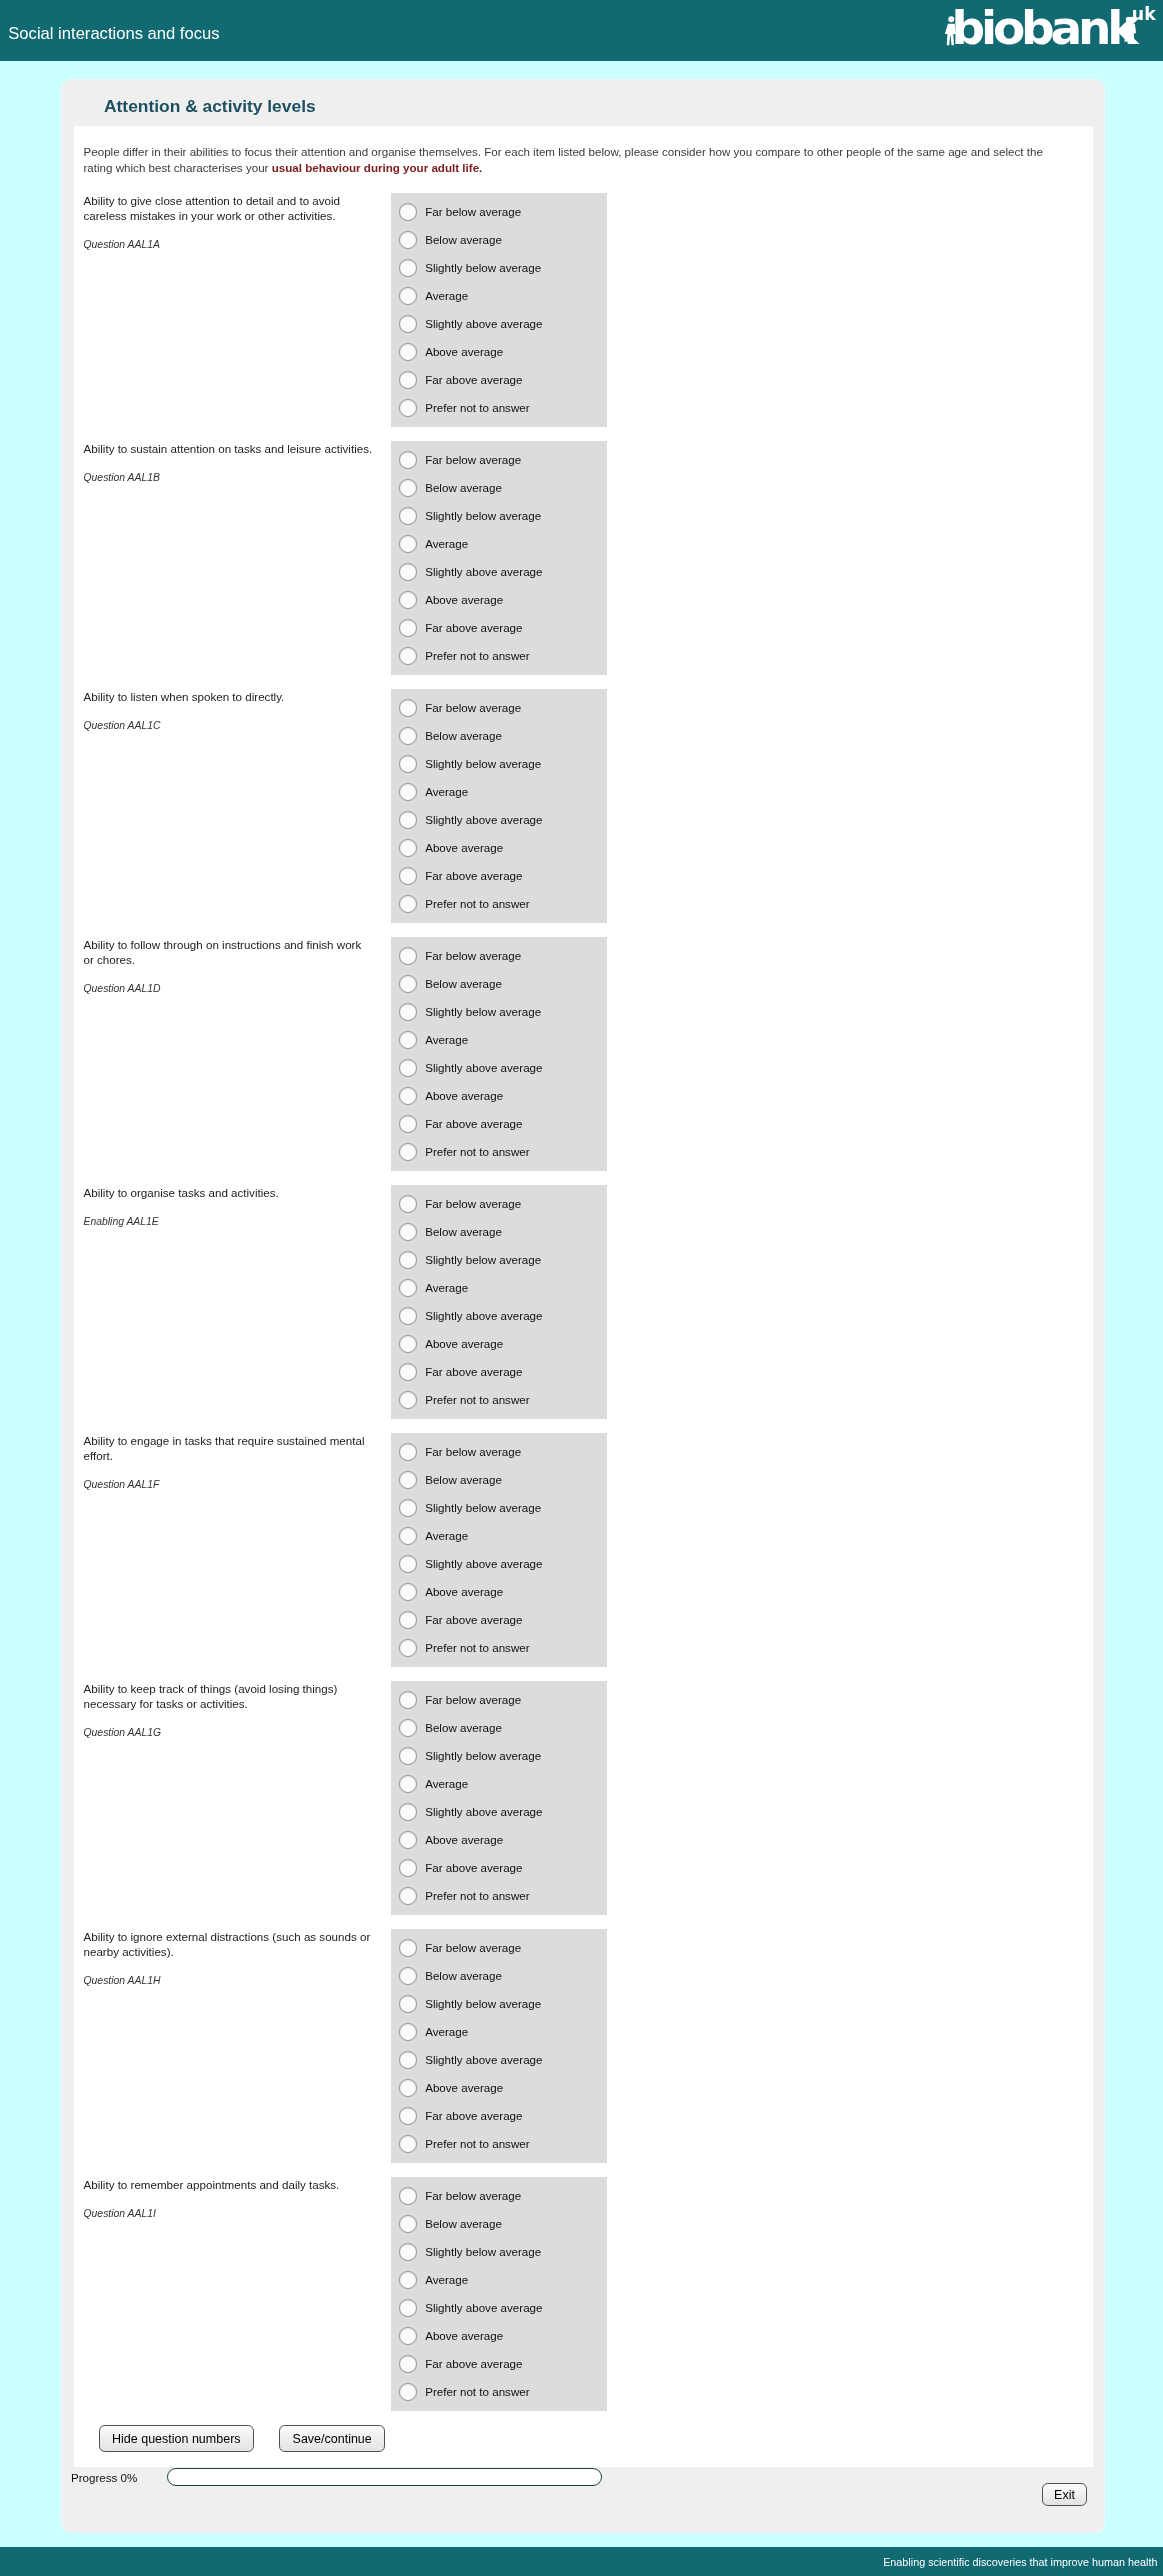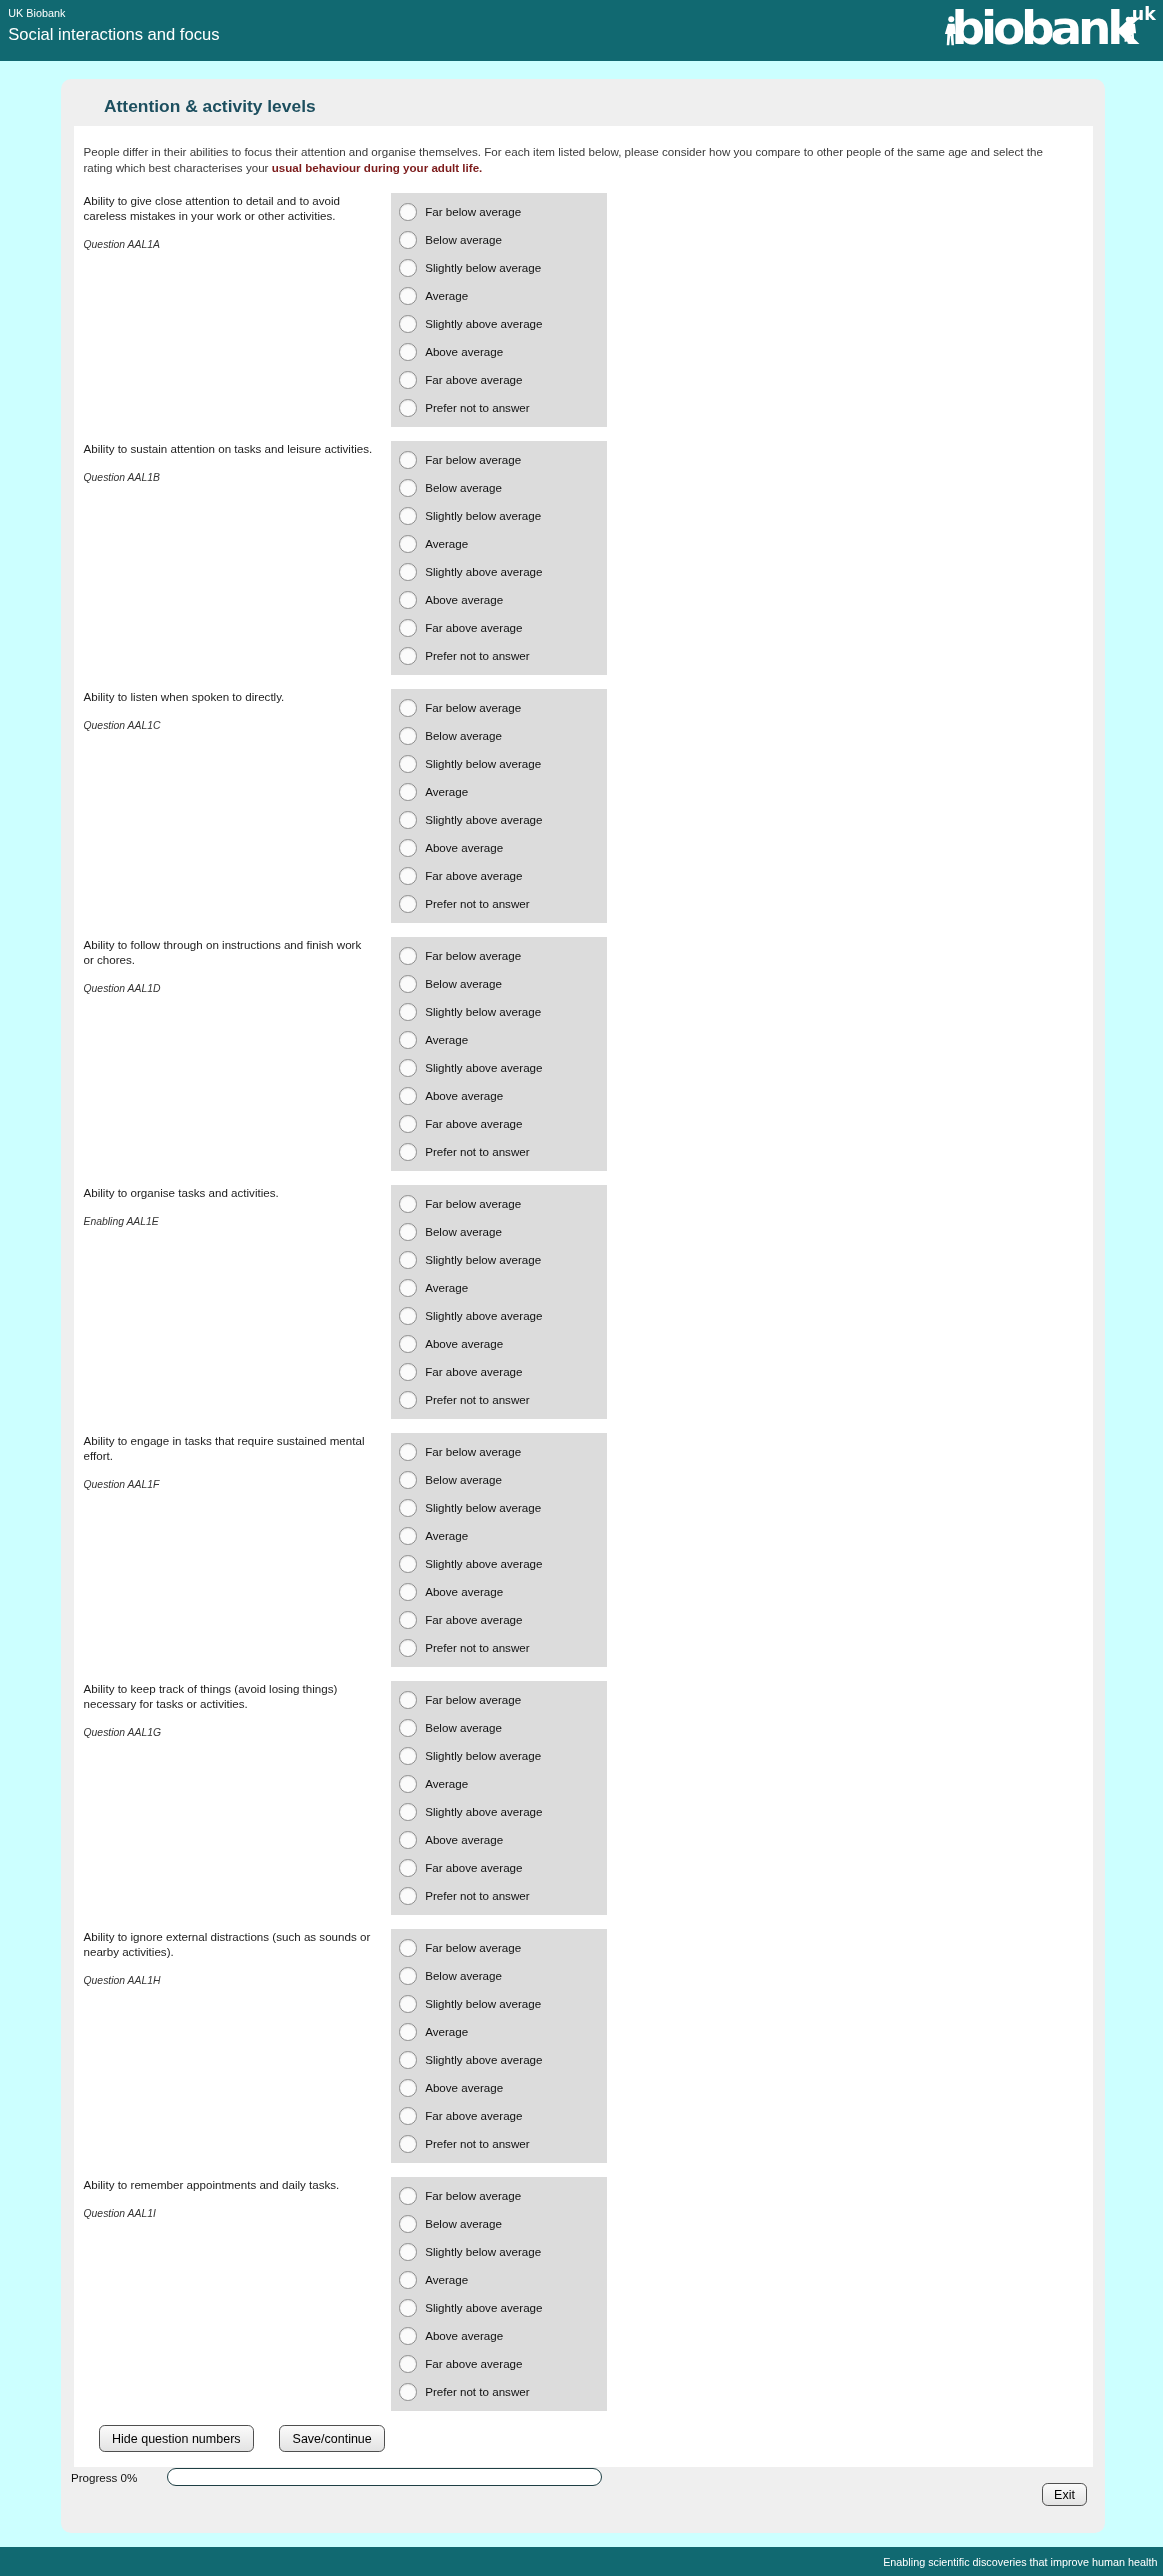--- a/index.html
+++ b/index.html
@@ -13,21 +13,21 @@
 
   
   .top-header {
     height: 61px;
     background: #116971;
     position: relative;
     color: #ffffff;
   }
   .header-left { padding: 6.6px 0 0 8.3px; }
   .header-org { font-size: 10.8px; line-height: 13.3px; }
-  .header-title { font-size: 16.6px; line-height: 21px; margin-top: 4px; font-weight: normal; }
+  .header-title { font-size: 16.6px; line-height: 21px; margin-top: 16px; font-weight: normal; }
 
   .logo {
     position: absolute;
     top: 0;
     right: 8.3px;
     display: flex;
     align-items: flex-start;
     color: #ffffff;
   }
   .logo-text {
@@ -140,21 +140,20 @@
     line-height: 31px;
     text-align: right;
     padding-right: 6.6px;
   }
 </style>
 </head>
 <body>
 
 <div class="top-header">
   <div class="header-left">
-    <div class="header-org">UK Biobank</div>
     <div class="header-title">Social interactions and focus</div>
   </div>
   <div class="logo">
     <svg class="logo-person p-left" width="12.5" height="38" viewBox="0 0 10 24" fill="#ffffff">
       <circle cx="5" cy="2.6" r="2.4"></circle>
       <path d="M2.3 6.2 h5.4 l1 8.2 h-2 l0.5 9 h-2 l-0.7-7.5 h-0.4 l-0.7 7.5 h-2 l0.5-9 h-2 z"></path>
     </svg>
     <span class="logo-text">biobank</span>
     <svg class="logo-person p-mid" width="11.6" height="37" viewBox="0 0 10 24" fill="#ffffff">
       <circle cx="5" cy="2.6" r="2.4"></circle>

